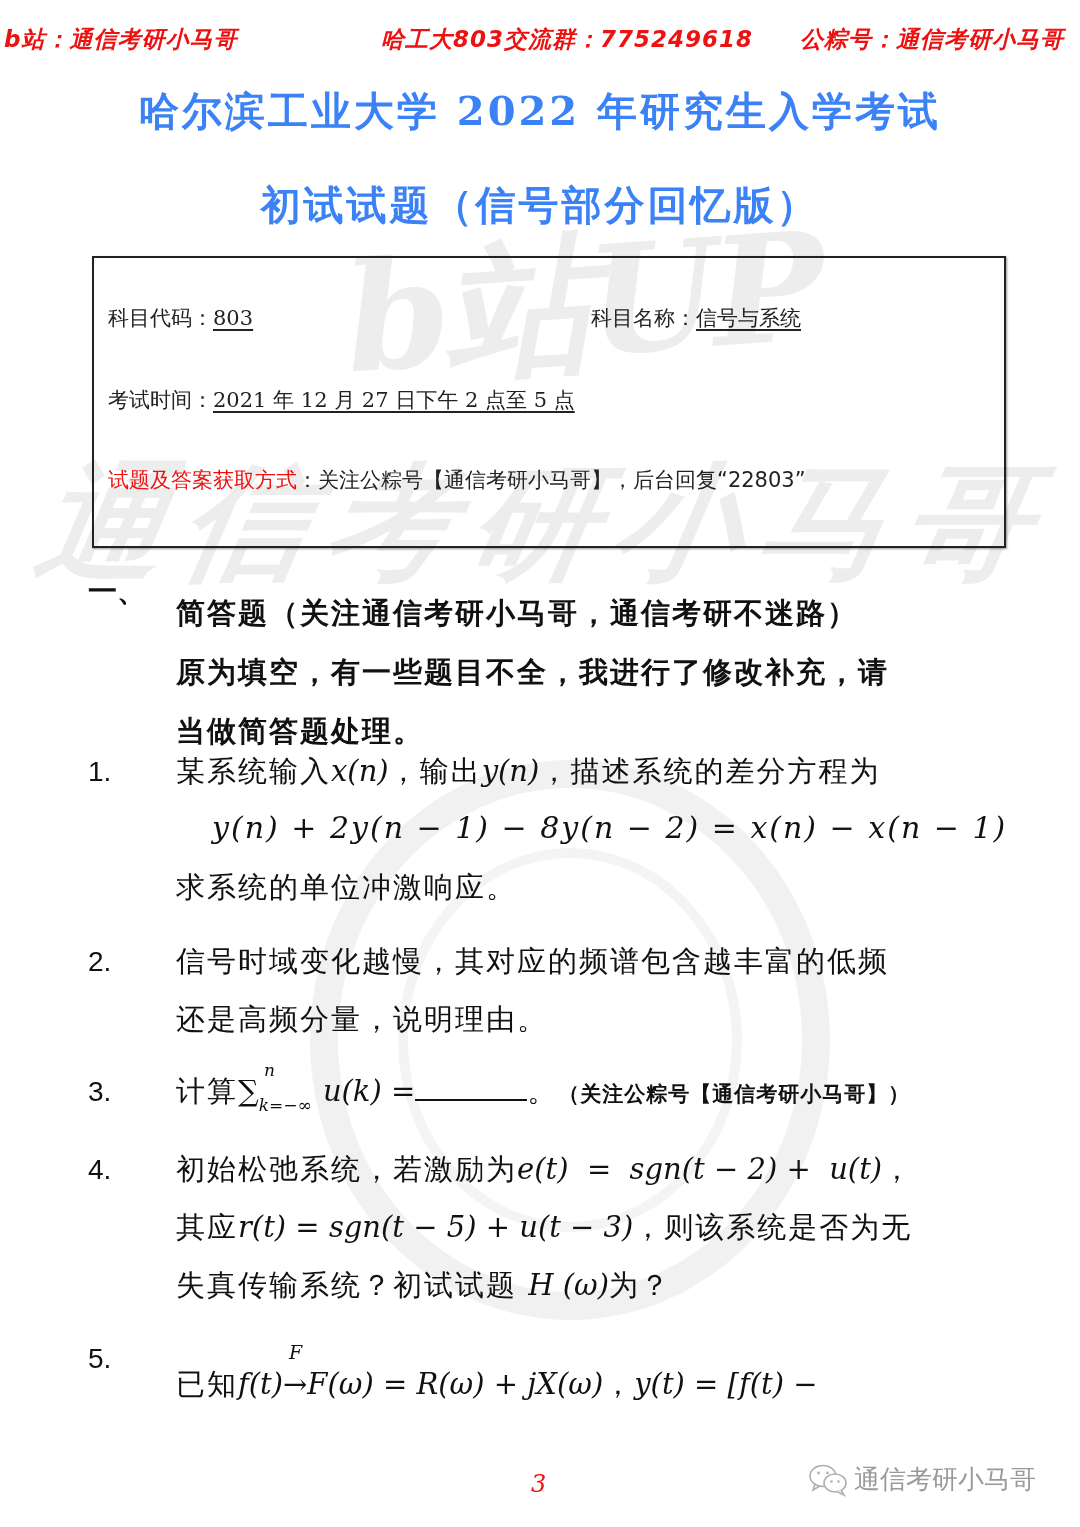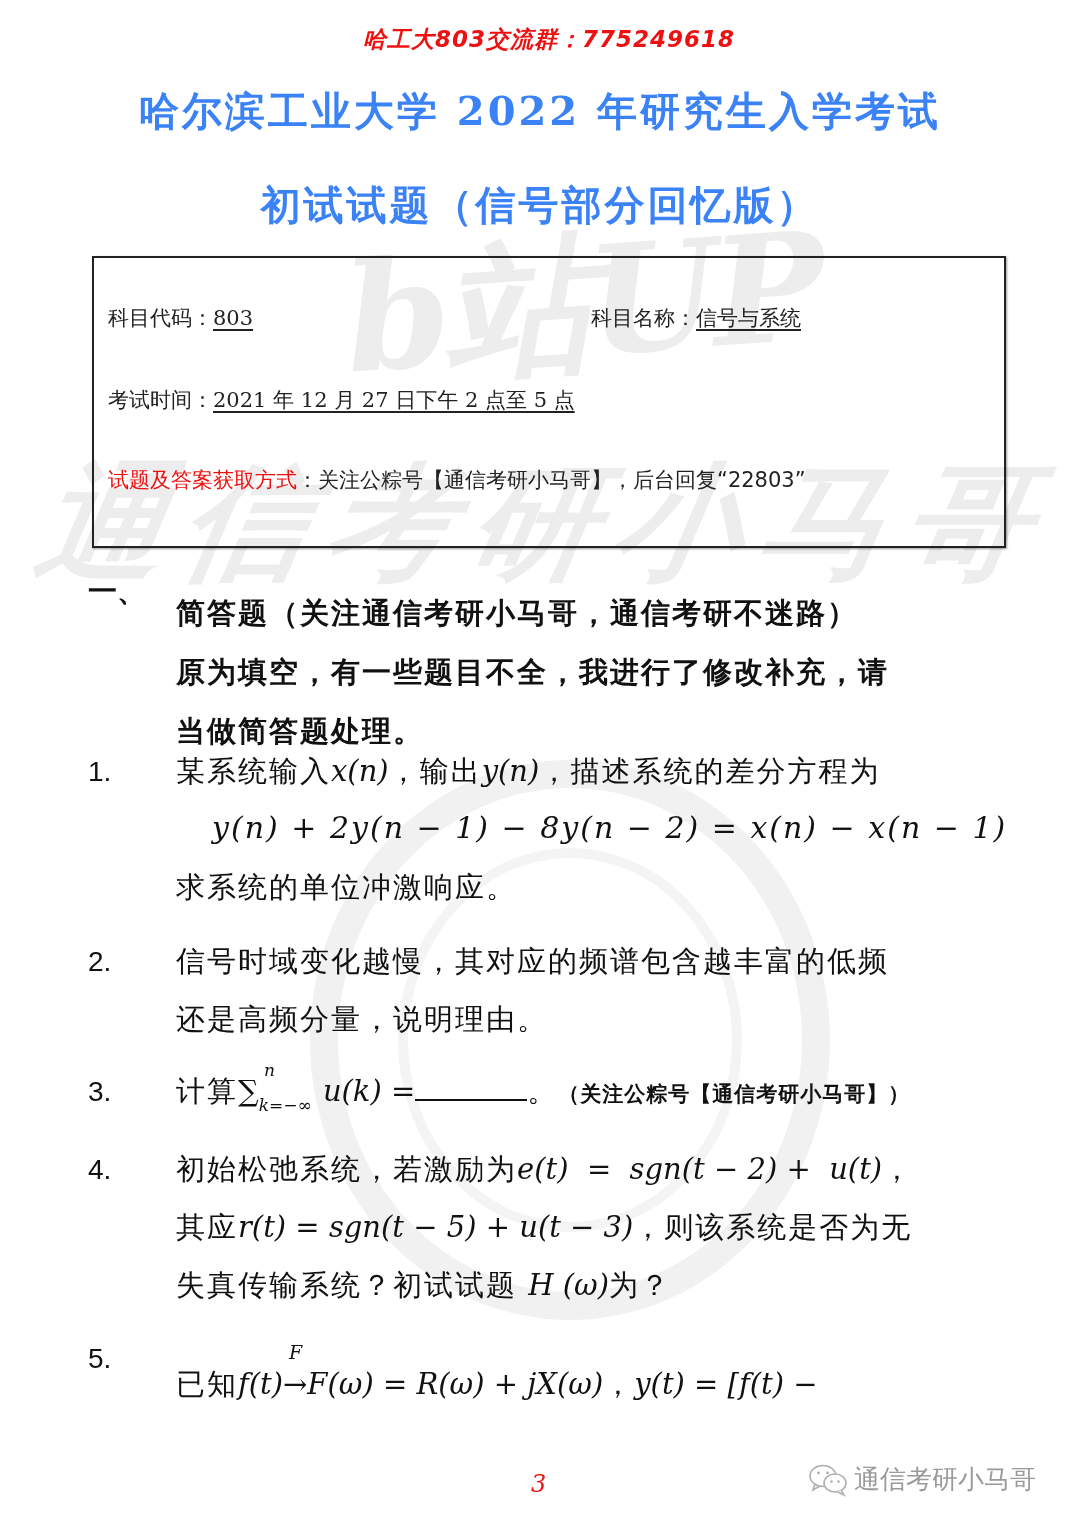--- a/index.html
+++ b/index.html
@@ -12,21 +12,21 @@
       color: #111;
     }
     
     .header-strip {
       position: absolute; top: 24px; left: 0; width: 1080px; height: 36px;
       color: #ee1111; font-weight: bold; font-style: italic;
       font-family: "DejaVu Sans", sans-serif; font-size: 23px; letter-spacing: 1px;
     }
     .header-strip span { position: absolute; top: 0; white-space: nowrap; }
     .hs-left { left: 4px; }
-    .hs-mid { left: 363px; }
+    .hs-mid { left: 381px; }
     .hs-right { left: 800px; }
 
     
     .wm { position: absolute; pointer-events: none; color: rgba(0,0,0,0.07); white-space: nowrap; }
     .wm-bup {
       left: 345px; top: 205px; font-size: 150px; font-weight: bold; font-style: italic;
       font-family: "DejaVu Serif", serif; transform: rotate(-4deg); letter-spacing: -6px;
     }
     .wm-row {
       left: 40px; top: 440px; font-size: 126px; font-weight: bold; font-style: italic;
@@ -110,21 +110,23 @@
     .wechat-mark {
       position: absolute; left: 808px; top: 1462px; display: flex; align-items: center; gap: 6px;
       color: #9a9a9a; font-family: "DejaVu Sans", sans-serif; font-size: 26px;
     }
     .wechat-mark svg { display: block; }
   </style>
 </head>
 <body>
 
 <div class="header-strip">
+  <span class="hs-left">b站：通信考研小马哥</span>
   <span class="hs-mid">哈工大803交流群：775249618</span>
+  <span class="hs-right">公粽号：通信考研小马哥</span>
 </div>
 
 <div class="wm wm-bup">b站UP</div>
 <div class="wm wm-row">通信考研小马哥</div>
 <div class="wm wm-seal">
   <div class="wm-seal-inner"></div>
 </div>
 
 <div class="title title-1">哈尔滨工业大学 2022 年研究生入学考试</div>
 <div class="title title-2">初试试题（信号部分回忆版）</div>

